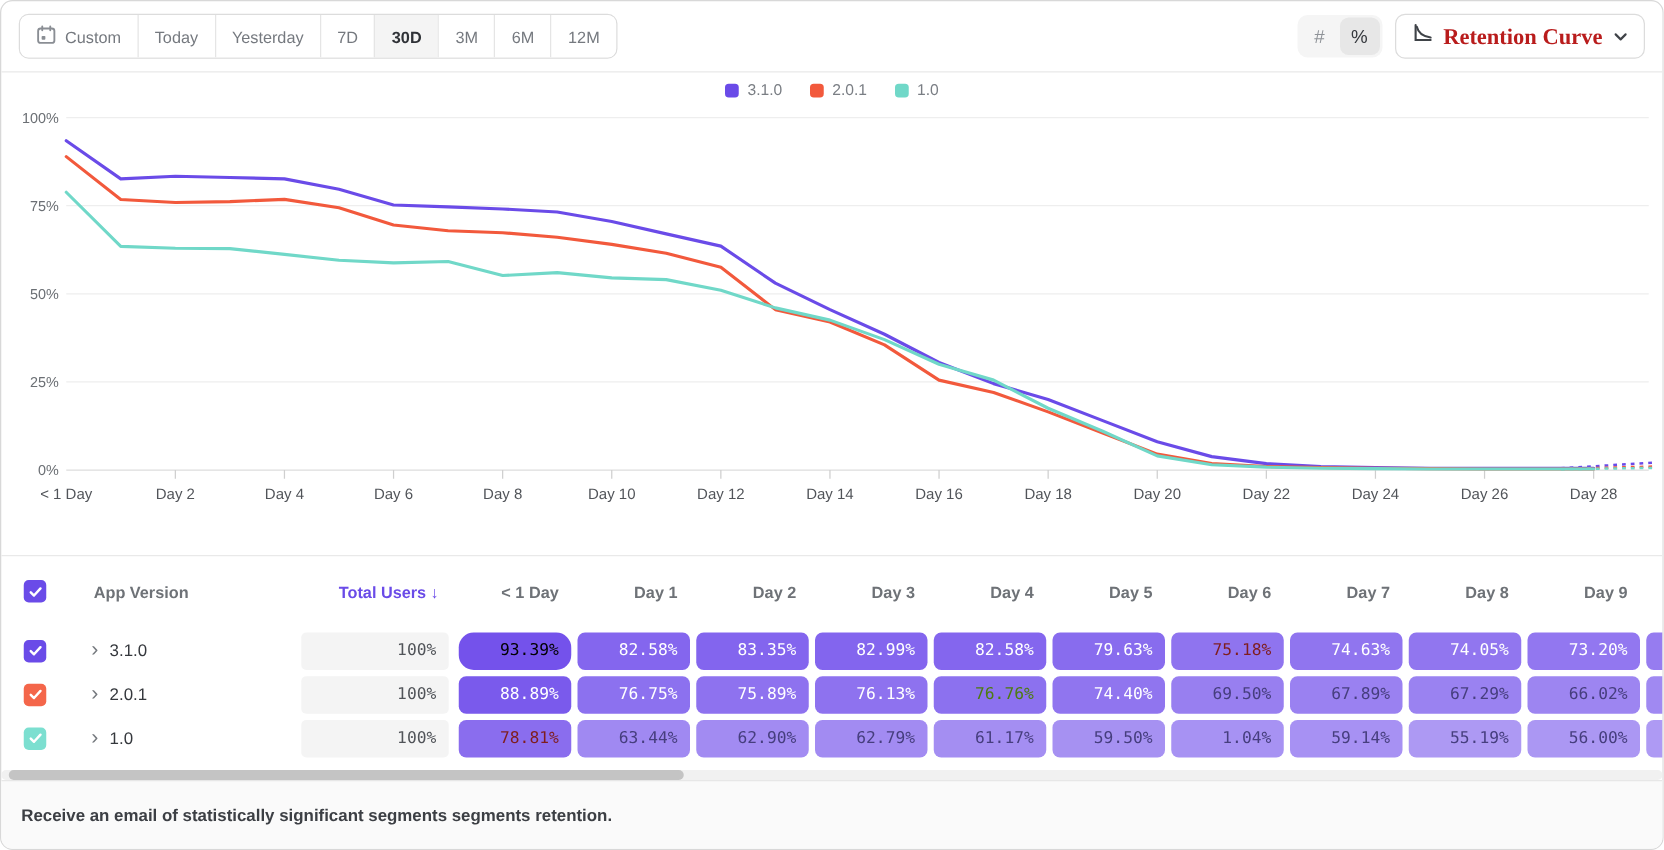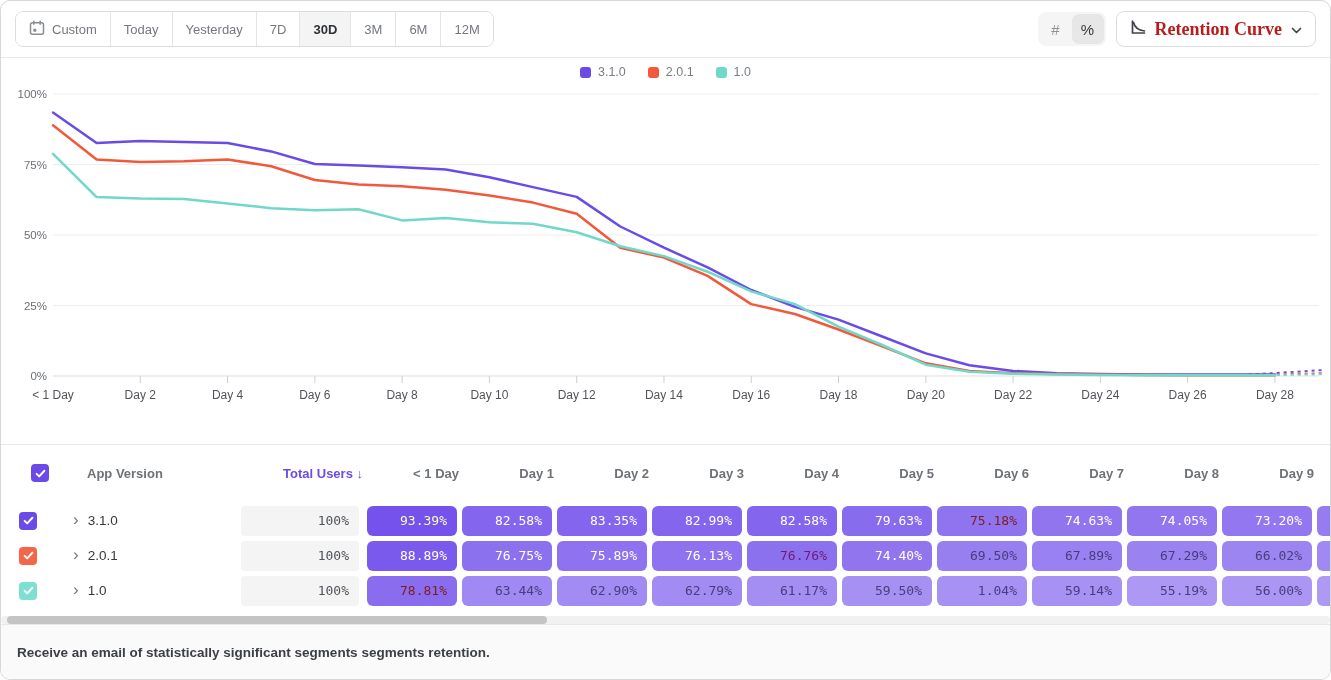--- a/index.html
+++ b/index.html
@@ -22,21 +22,21 @@
   
   .chart-wrap{position:relative;height:386px;}
   .legend{position:absolute;top:7px;left:0;right:0;display:flex;justify-content:center;gap:22px;z-index:2;}
   .legend-item{display:flex;align-items:center;gap:7px;font-size:12.5px;color:#7a7e84;}
   .legend-swatch{width:11px;height:11px;border-radius:3px;}
   .caption{position:absolute;top:357px;left:0;right:0;text-align:center;font-size:13.5px;color:#a2a6ab;}
 
   
   .table-sec{position:relative;border-top:1px solid #e9e9e9;padding-top:10px;}
   .t-grid{display:grid;grid-template-columns:56px 184px 126px repeat(10,95px) 1fr;align-items:center;}
-  .t-head{height:36px;padding-left:12px;}
+  .t-head{height:36px;}
   .h-label{font-size:13px;font-weight:bold;color:#6e7277;text-align:right;padding-right:15px;}
   .h-version{text-align:left;padding-left:18px;}
   .h-total{color:#6a4be8;padding-right:16px;cursor:pointer;}
   .cb{width:18px;height:18px;border-radius:4px;margin-left:18px;display:flex;align-items:center;justify-content:center;cursor:pointer;}
   .t-rows{margin-top:12px;}
   .t-row{height:35px;}
   .ver-cell{display:flex;align-items:center;gap:9px;padding-left:16px;}
   .chev{font-size:17px;color:#75797e;line-height:1;cursor:pointer;transform:translateY(-1px);}
   .ver-name{font-size:13.5px;color:#35383d;}
   .total-cell{height:30px;line-height:30px;background:#f4f4f4;border-radius:4px;margin-right:8px;text-align:right;padding-right:10px;font-family:"DejaVu Sans Mono",monospace;font-size:13px;color:#515459;}
@@ -200,21 +200,21 @@
           <div class="cb" style="background: rgb(106, 75, 232);">
             <svg width="13" height="13" viewBox="0 0 16 16" fill="none">
               <path d="M3.2 8.4l3.2 3.2 6.4-7" stroke="#fff" stroke-width="2.4" stroke-linecap="round" stroke-linejoin="round"></path>
             </svg>
           </div>
           <div class="ver-cell">
             <span class="chev">›</span>
             <span class="ver-name">3.1.0</span>
           </div>
           <div class="total-cell">100%</div>
-          <div class="val-cell" style="background: rgba(106, 70, 234, 0.933); color: #fef9c3;">93.39%</div>
+          <div class="val-cell" style="background: rgba(106, 70, 234, 0.933); color: #000000; border-radius: 12px;">93.39%</div>
           <div class="val-cell" style="background: rgba(106, 70, 234, 0.827); color: rgb(255, 255, 255);">82.58%</div>
           <div class="val-cell" style="background: rgba(106, 70, 234, 0.83); color: rgb(255, 255, 255);">83.35%</div>
           <div class="val-cell" style="background: rgba(106, 70, 234, 0.83); color: rgb(255, 255, 255);">82.99%</div>
           <div class="val-cell" style="background: rgba(106, 70, 234, 0.827); color: rgb(255, 255, 255);">82.58%</div>
           <div class="val-cell" style="background: rgba(106, 70, 234, 0.796); color: rgb(255, 255, 255);">79.63%</div>
           <div class="val-cell" style="background: rgba(106, 70, 234, 0.753); color: #7f1d1d;">75.18%</div>
           <div class="val-cell" style="background: rgba(106, 70, 234, 0.745); color: rgb(255, 255, 255);">74.63%</div>
           <div class="val-cell" style="background: rgba(106, 70, 234, 0.74); color: rgb(255, 255, 255);">74.05%</div>
           <div class="val-cell" style="background: rgba(106, 70, 234, 0.733); color: rgb(255, 255, 255);">73.20%</div>
           <div class="sliver" style="background: rgba(106, 70, 234, 0.706);"></div>
@@ -227,21 +227,21 @@
           </div>
           <div class="ver-cell">
             <span class="chev">›</span>
             <span class="ver-name">2.0.1</span>
           </div>
           <div class="total-cell">100%</div>
           <div class="val-cell" style="background: rgba(106, 70, 234, 0.89); color: rgb(255, 255, 255);">88.89%</div>
           <div class="val-cell" style="background: rgba(106, 70, 234, 0.77); color: rgb(255, 255, 255);">76.75%</div>
           <div class="val-cell" style="background: rgba(106, 70, 234, 0.76); color: rgb(255, 255, 255);">75.89%</div>
           <div class="val-cell" style="background: rgba(106, 70, 234, 0.76); color: rgb(255, 255, 255);">76.13%</div>
-          <div class="val-cell" style="background: rgba(106, 70, 234, 0.77); color: #701a75;">76.76%</div>
+          <div class="val-cell" style="background: rgba(106, 70, 234, 0.77); color: #4d7c0f;">76.76%</div>
           <div class="val-cell" style="background: rgba(106, 70, 234, 0.745); color: rgb(255, 255, 255);">74.40%</div>
           <div class="val-cell" style="background: rgba(106, 70, 234, 0.694); color: rgb(70, 62, 126);">69.50%</div>
           <div class="val-cell" style="background: rgba(106, 70, 234, 0.68); color: rgb(70, 62, 126);">67.89%</div>
           <div class="val-cell" style="background: rgba(106, 70, 234, 0.675); color: rgb(70, 62, 126);">67.29%</div>
           <div class="val-cell" style="background: rgba(106, 70, 234, 0.66); color: rgb(70, 62, 126);">66.02%</div>
           <div class="sliver" style="background: rgba(106, 70, 234, 0.64);"></div>
         </div>
         <div class="t-grid t-row">
           <div class="cb" style="background: rgb(124, 223, 208);">
             <svg width="13" height="13" viewBox="0 0 16 16" fill="none">

